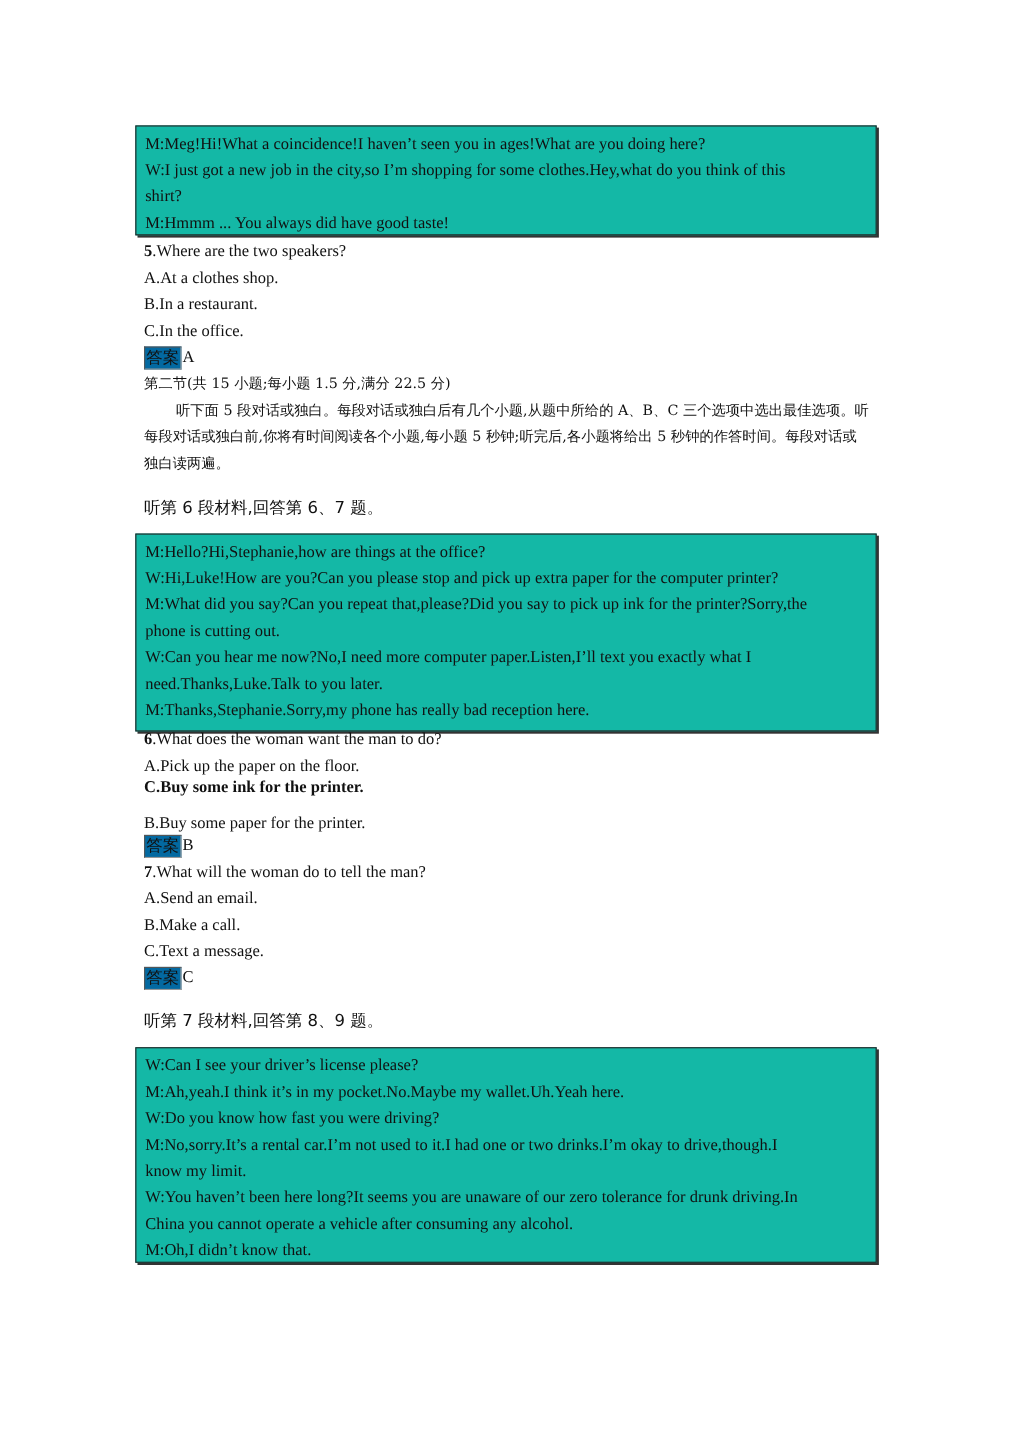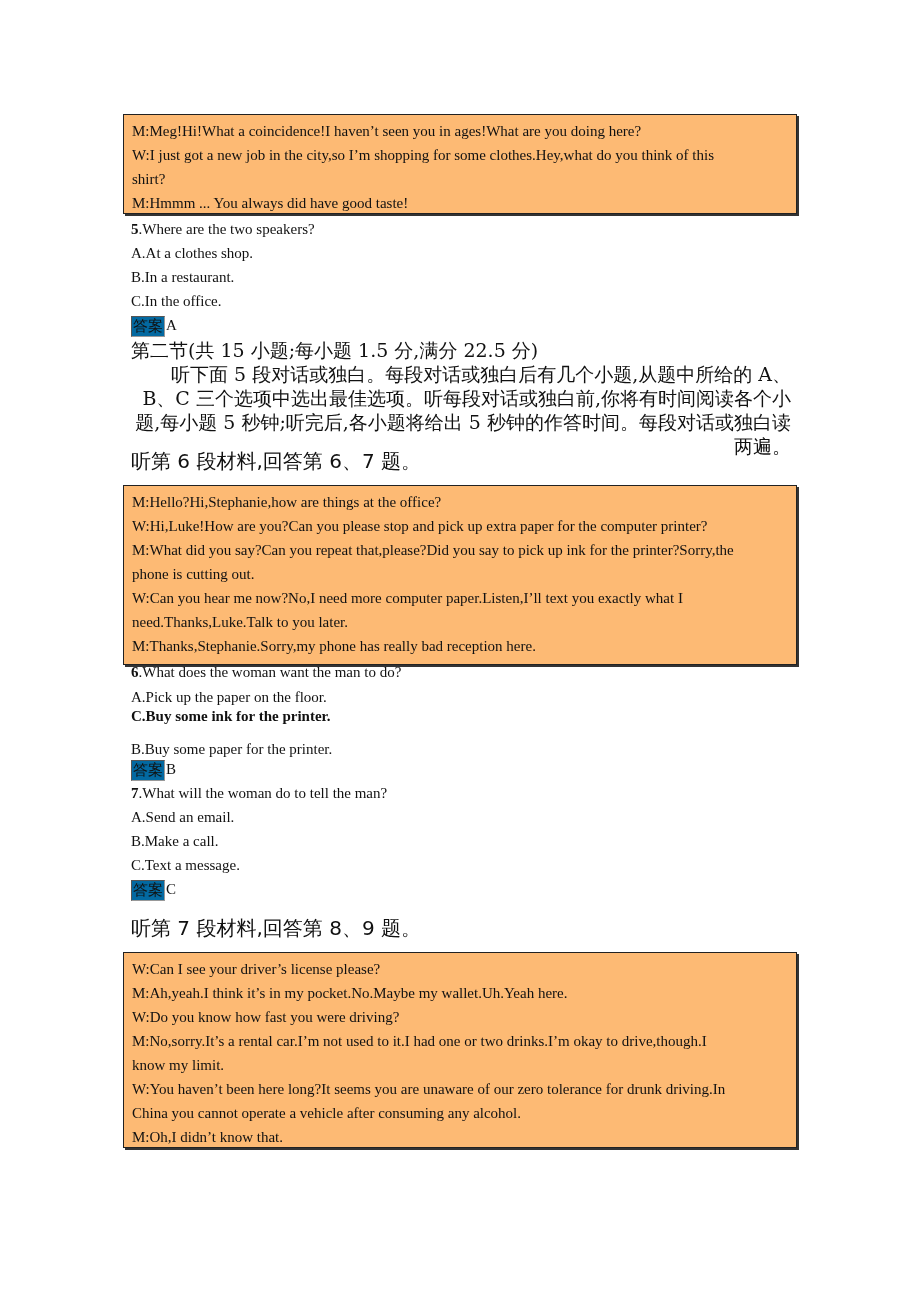--- a/index.html
+++ b/index.html
@@ -6,37 +6,37 @@
   body {
     width: 920px; height: 1302px; position: relative; overflow: hidden;
     font-family: "Liberation Serif", "DejaVu Serif", serif;
     color: #111; font-size: 15px;
   }
   .page { position: absolute; left: 0; top: 0; width: 920px; height: 1302px; }
   .box {
     position: absolute; left: 123px; width: 674px;
     border: 1px solid #222;
     box-shadow: 2px 2px 0 #333;
-    background: #fdba74;
+    background: #14b8a6;
     box-sizing: border-box;
     padding: 4px 8px 4px 8px;
   }
   .line { line-height: 24px; white-space: nowrap; }
   .txt { position: absolute; left: 131px; line-height: 24px; white-space: nowrap; }
   .qnum { font-weight: bold; }
   .answer-badge {
     display: inline-block; background: #0369a1;
     border: 1px solid #555; border-right-color: #999; border-bottom-color: #999;
     font-family: "DejaVu Sans", sans-serif; font-size: 15px;
     line-height: 19px; padding: 0 1px; margin-right: 1px;
     vertical-align: middle;
   }
   .instr { position: absolute; left: 131px; width: 660px; line-height: 24px; text-indent: 29px; }
-  .cn { font-family: "DejaVu Serif", serif; font-size: 19px; text-align: right; }
-  .section-head { font-family: "DejaVu Sans", sans-serif; font-size: 20px; }
+  .cn { font-family: "DejaVu Serif", serif; font-size: 13px; }
+  .section-head { font-family: "DejaVu Sans", sans-serif; font-size: 15px; }
 </style>
 </head>
 <body>
 
 <div class="page">
 
   <div class="box" style="top:114px; height:100px;">
     <div class="line">M:Meg!Hi!What a coincidence!I haven’t seen you in ages!What are you doing here?</div>
     <div class="line">W:I just got a new job in the city,so I’m shopping for some clothes.Hey,what do you think of this</div>
     <div class="line">shirt?</div>

